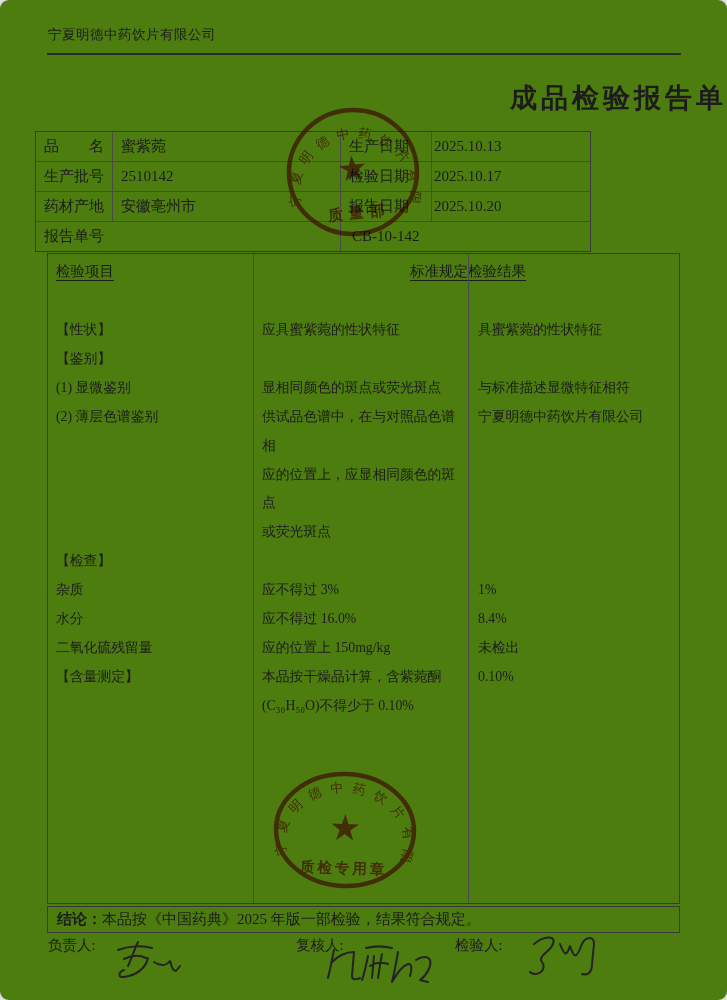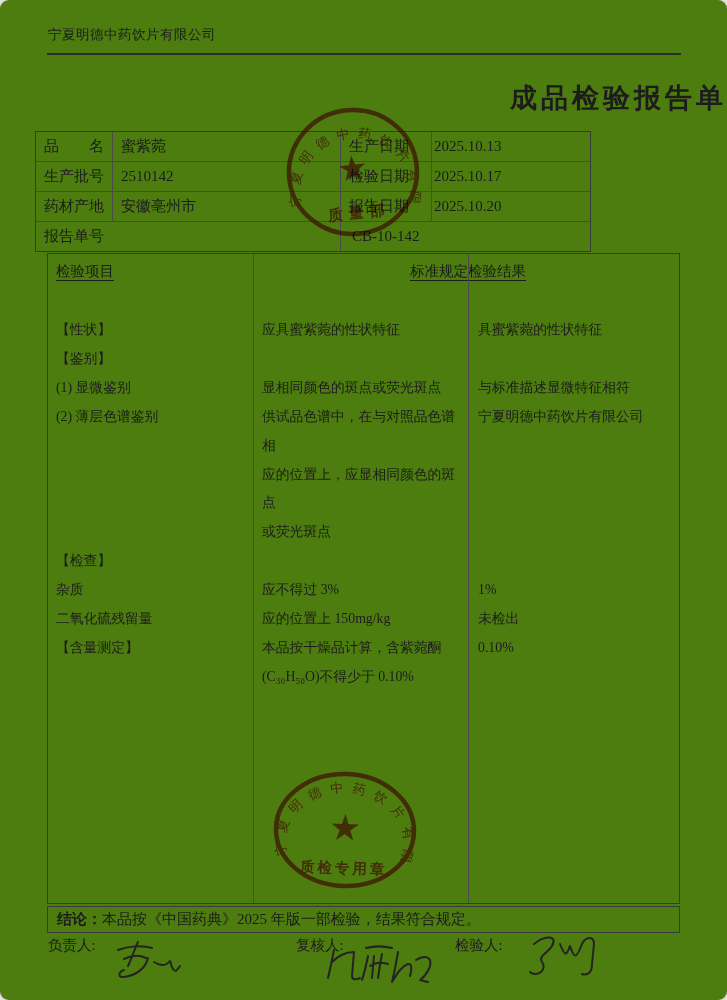--- a/index.html
+++ b/index.html
@@ -126,20 +126,25 @@
         <div class="rt-c rt-c1">【检查】</div>
         <div class="rt-c rt-c2"></div>
         <div class="rt-c rt-c3"></div>
       </div>
       <div class="rt-row">
         <div class="rt-c rt-c1">杂质</div>
         <div class="rt-c rt-c2">应不得过 3%</div>
         <div class="rt-c rt-c3">1%</div>
       </div>
       <div class="rt-row">
+        <div class="rt-c rt-c1">水分</div>
+        <div class="rt-c rt-c2">应不得过 16.0%</div>
+        <div class="rt-c rt-c3">8.4%</div>
+      </div>
+      <div class="rt-row">
         <div class="rt-c rt-c1">二氧化硫残留量</div>
         <div class="rt-c rt-c2">应的位置上 150mg/kg</div>
         <div class="rt-c rt-c3">未检出</div>
       </div>
       <div class="rt-row">
         <div class="rt-c rt-c1">【含量测定】</div>
         <div class="rt-c rt-c2">本品按干燥品计算，含紫菀酮
 (C₃₀H₅₀O)不得少于 0.10%</div>
         <div class="rt-c rt-c3">0.10%</div>
       </div>

